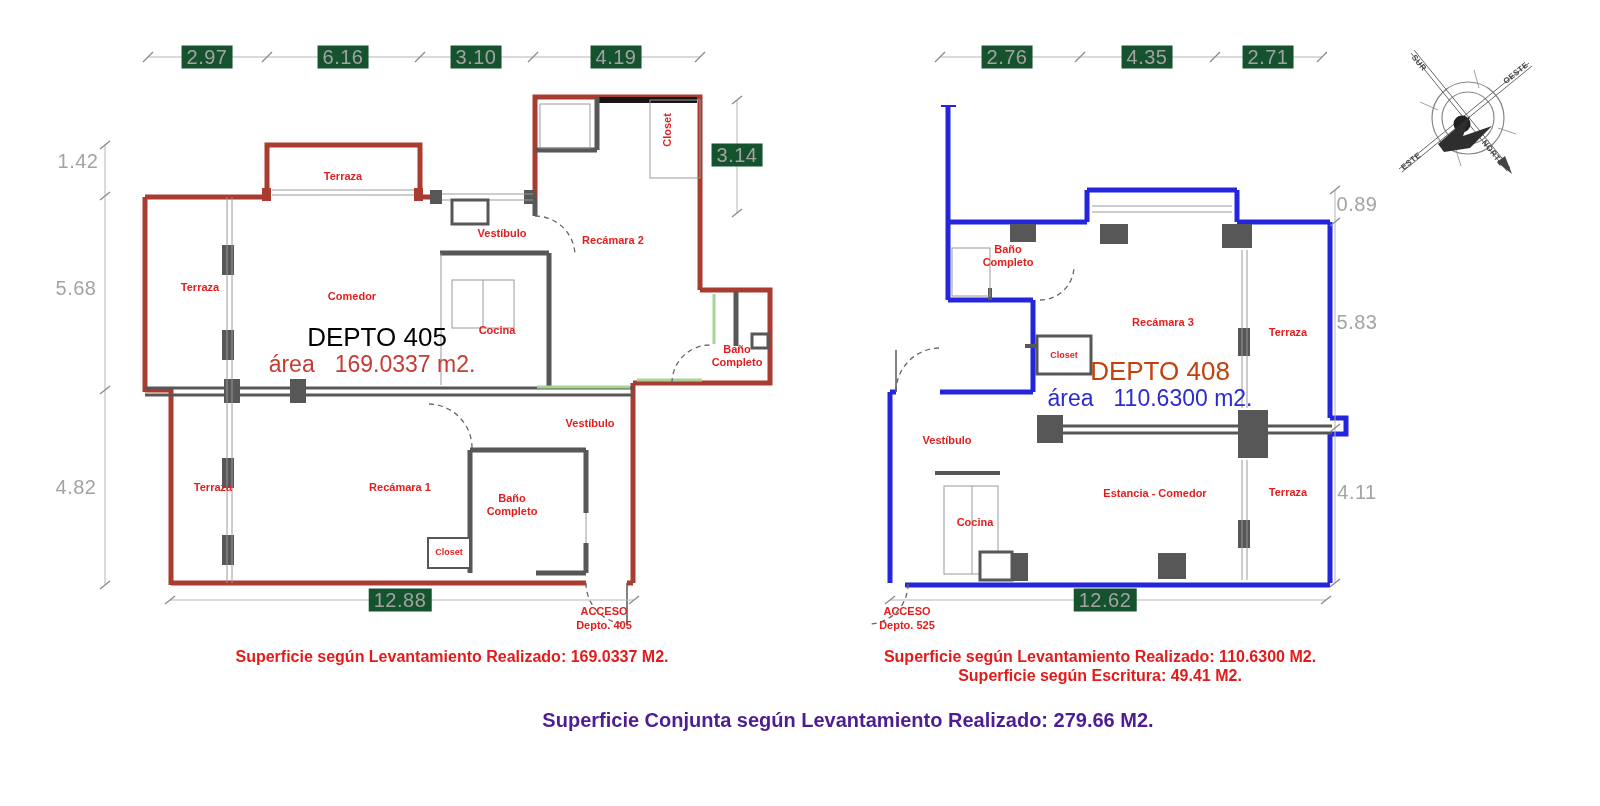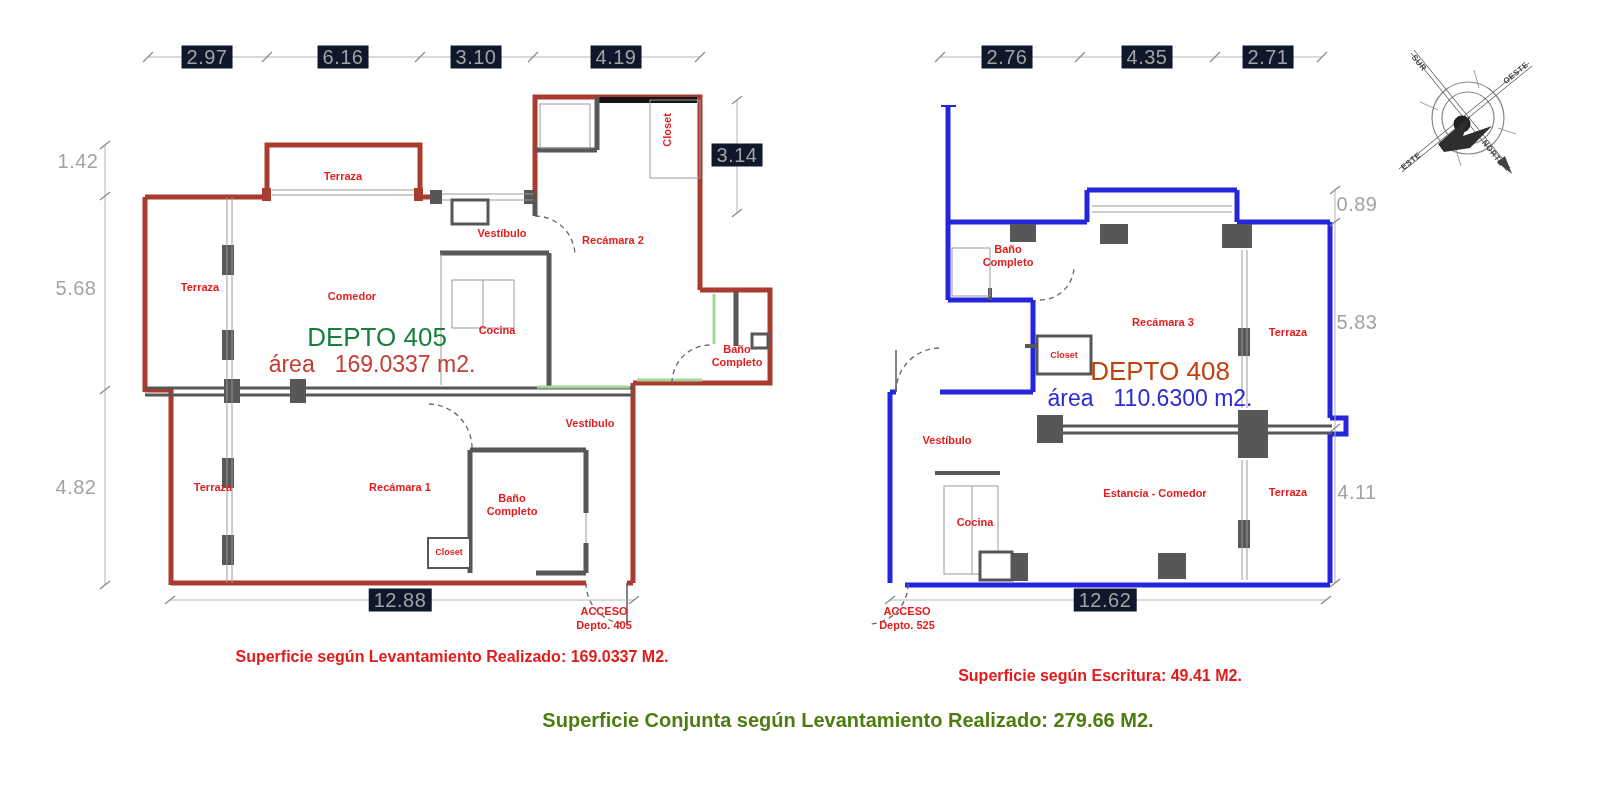--- a/index.html
+++ b/index.html
@@ -3,30 +3,30 @@
 <meta charset="utf-8">
 <style>
   html,body{margin:0;padding:0;background:#fff;}
   .canvas{position:relative;width:1600px;height:806px;background:#ffffff;overflow:hidden;
           font-family:"Liberation Sans",sans-serif;}
   .canvas svg{position:absolute;left:0;top:0;}
   .lbl{position:absolute;transform:translate(-50%,-50%);white-space:nowrap;text-align:center;}
   .room{font-weight:bold;font-size:11px;color:#e31e1e;line-height:13px;}
   .room-sm{font-weight:bold;font-size:9px;color:#e31e1e;}
   .rot90{transform:translate(-50%,-50%) rotate(-90deg);}
-  .dim{font-size:20px;color:#a3a3a3;background:#0f172a;padding:0 5px;letter-spacing:.5px;}
+  .dim{font-size:20px;color:#a3a3a3;background:#14532d;padding:0 5px;letter-spacing:.5px;}
   .dim-side{background:none;padding:0;text-align:center;}
-  .t405{font-size:26px;color:#15803d;}
+  .t405{font-size:26px;color:#000000;}
   .a405{font-size:23px;color:#c43c33;}
   .t408{font-size:26px;color:#c2410c;}
   .a408{font-size:23px;color:#2b2bd0;}
   .area-line{display:flex;gap:20px;}
   .acceso{font-weight:bold;font-size:11px;color:#e31e1e;line-height:14px;}
   .sup{font-weight:bold;font-size:16px;color:#e31b1b;}
-  .footer-line{font-weight:bold;font-size:20px;color:#4d7c0f;}
+  .footer-line{font-weight:bold;font-size:20px;color:#4c1d95;}
   .compass-lbl{font-size:8px;color:#444;font-weight:bold;letter-spacing:.5px;}
 </style>
 </head>
 <body>
 
 <div class="canvas">
 
   <svg width="1600" height="806" viewBox="0 0 1600 806">
 
     <g>
@@ -245,20 +245,21 @@
   </div>
 
   <div class="lbl dim" style="left:1007px;top:57px">2.76</div>
   <div class="lbl dim" style="left:1147px;top:57px">4.35</div>
   <div class="lbl dim" style="left:1268px;top:57px">2.71</div>
   <div class="lbl dim dim-side" style="left:1357px;top:204px">0.89</div>
   <div class="lbl dim dim-side" style="left:1357px;top:322px">5.83</div>
   <div class="lbl dim dim-side" style="left:1357px;top:492px">4.11</div>
   <div class="lbl dim" style="left:1105px;top:600px">12.62</div>
 
+  <div class="lbl sup" style="left:1100px;top:657px">Superficie según Levantamiento Realizado: 110.6300 M2.</div>
   <div class="lbl sup" style="left:1100px;top:676px">Superficie según Escritura: 49.41 M2.</div>
 
   <div class="lbl compass-lbl" style="left:1419px;top:63px;transform:translate(-50%,-50%) rotate(51deg)">SUR</div>
   <div class="lbl compass-lbl" style="left:1493px;top:153px;transform:translate(-50%,-50%) rotate(51deg)">NORTE</div>
   <div class="lbl compass-lbl" style="left:1516px;top:73px;transform:translate(-50%,-50%) rotate(-39deg)">OESTE</div>
   <div class="lbl compass-lbl" style="left:1411px;top:161px;transform:translate(-50%,-50%) rotate(-39deg)">ESTE</div>
 
   <div class="lbl footer-line" style="left:848px;top:720px">Superficie Conjunta según Levantamiento Realizado: 279.66 M2.</div>
 
 </div>

